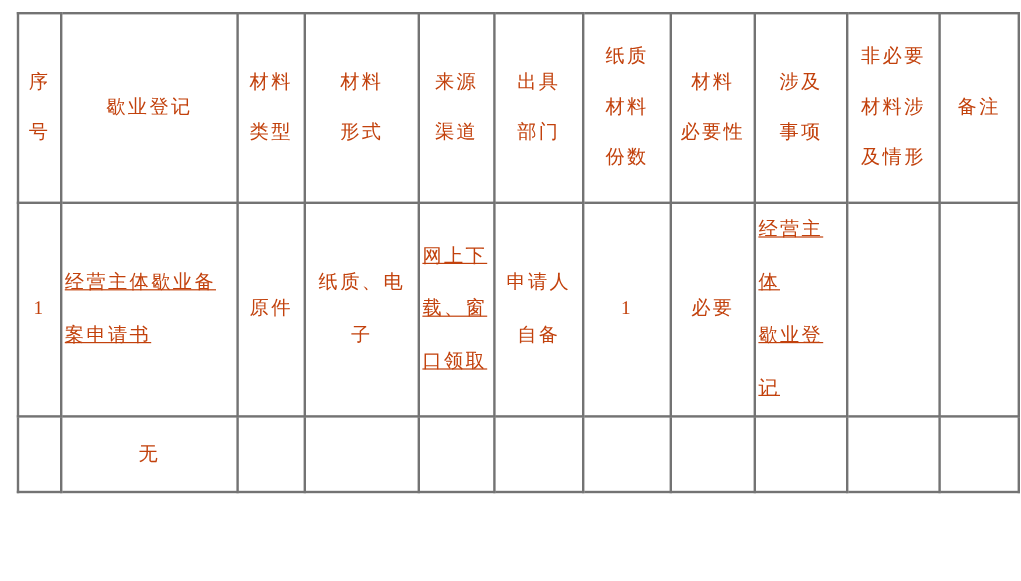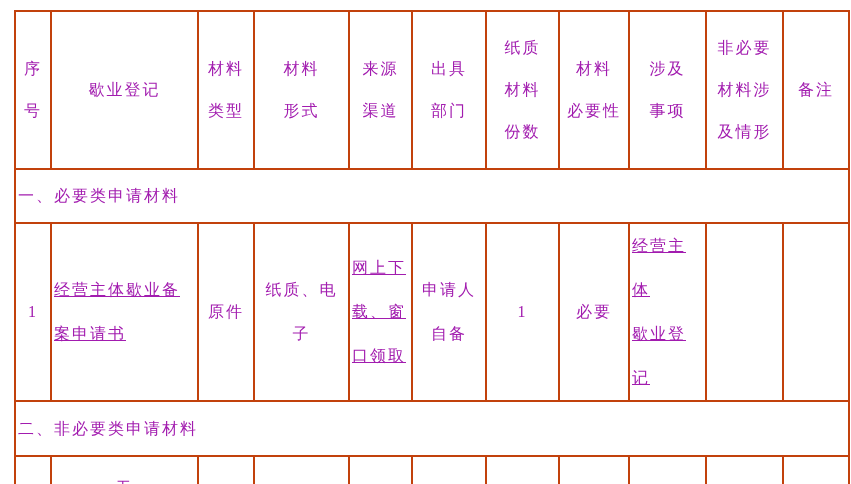--- a/index.html
+++ b/index.html
@@ -20,22 +20,22 @@
   table.doc-table {
     position: absolute;
     left: 14px;
     top: 10px;
     width: 834px;
     border-collapse: collapse;
     table-layout: fixed;
   }
   table.doc-table th,
   table.doc-table td {
-    border: 2px solid #c2410c;
-    color: #a21caf;
+    border: 2px solid #737373;
+    color: #c2410c;
     font-size: 16px;
     font-weight: normal;
     vertical-align: middle;
     white-space: pre-line;
     letter-spacing: 2px;
     padding: 0 2px;
     overflow: hidden;
   }
   table.doc-table th {
     text-align: center;
@@ -91,23 +91,20 @@
       <th>材料
 必要性</th>
       <th>涉及
 事项</th>
       <th>非必要
 材料涉
 及情形</th>
       <th>备注</th>
     </tr>
 
-    <tr style="height:54px">
-      <td class="sec" colspan="11">一、必要类申请材料</td>
-    </tr>
 
     <tr style="height:138px">
       <td class="ac">1</td>
       <td class="al">经营主体歇业备
 案申请书</td>
       <td class="ac">原件</td>
       <td class="ac">纸质、电
 子</td>
       <td class="al">网上下
 载、窗
@@ -115,23 +112,20 @@
       <td class="ac">申请人
 自备</td>
       <td class="ac">1</td>
       <td class="ac">必要</td>
       <td class="al">经营主体
 歇业登记</td>
       <td class="ac"></td>
       <td class="ac"></td>
     </tr>
 
-    <tr style="height:55px">
-      <td class="sec" colspan="11">二、非必要类申请材料</td>
-    </tr>
 
     <tr style="height:63px">
       <td class="ac"></td>
       <td class="ac">无</td>
       <td class="ac"></td>
       <td class="ac"></td>
       <td class="ac"></td>
       <td class="ac"></td>
       <td class="ac"></td>
       <td class="ac"></td>

